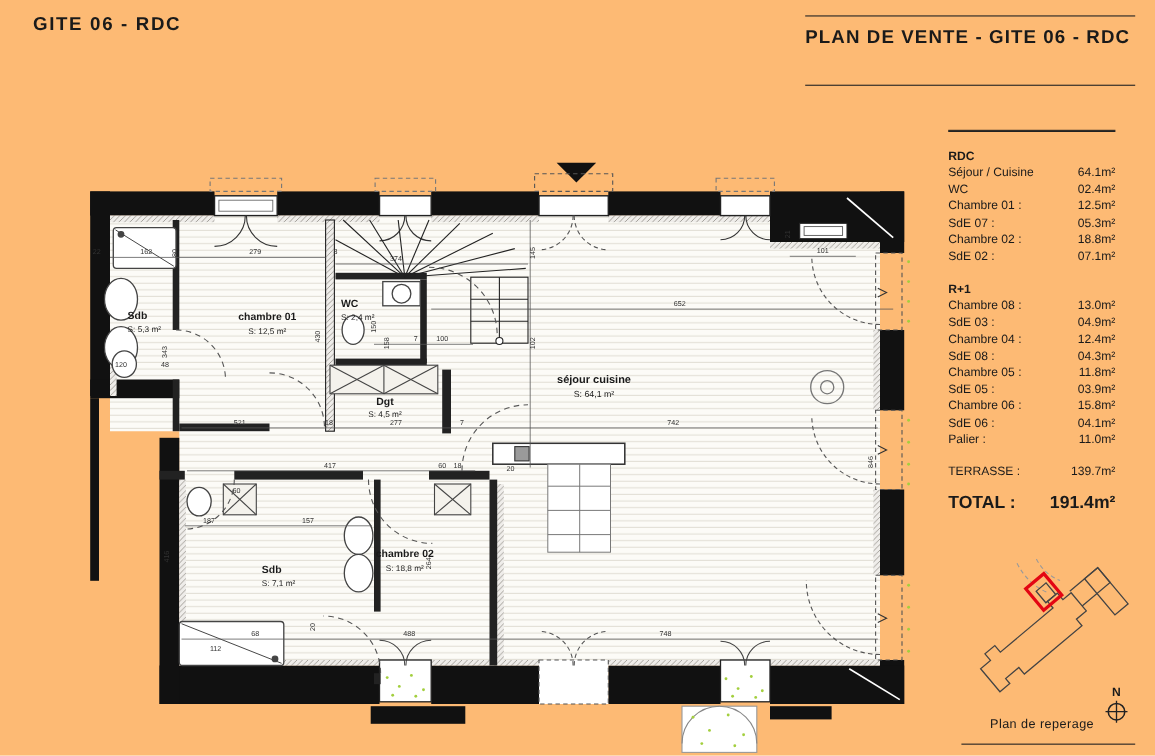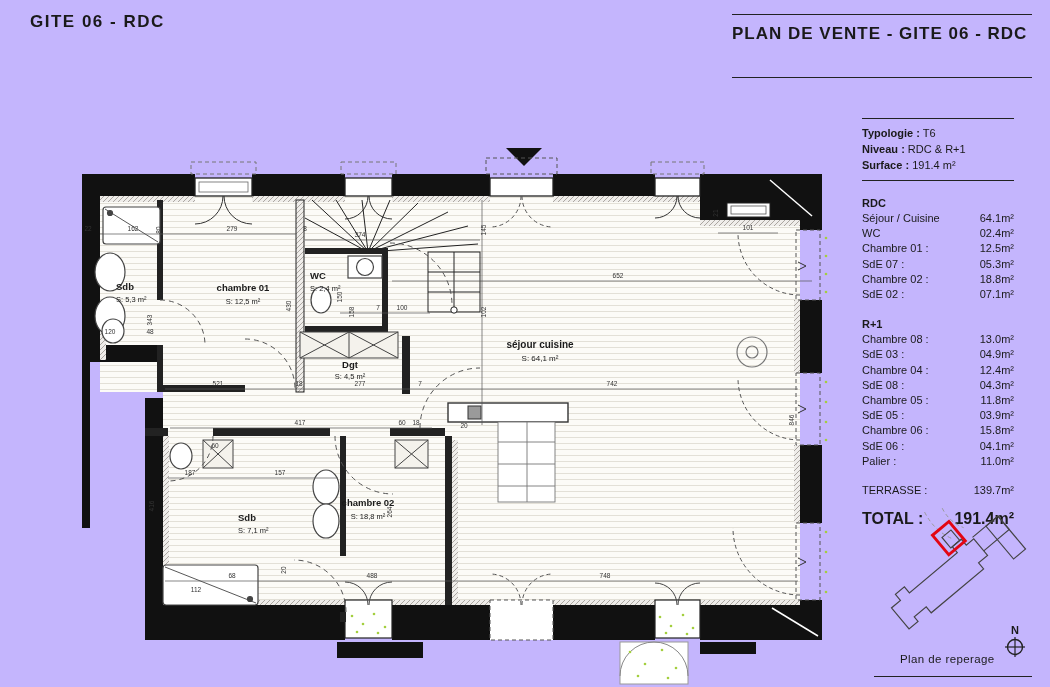--- a/index.html
+++ b/index.html
@@ -1,16 +1,16 @@
 <!DOCTYPE html>
 <html><head>
 <meta charset="utf-8">
 <style>
   html,body{margin:0;padding:0;background:#fff;}
-  .canvas{position:relative;width:1050px;height:687px;background:#c4b5fd;overflow:hidden;
+  .canvas{position:relative;width:1050px;height:687px;background:#fdba74;overflow:hidden;
           font-family:"Liberation Sans",sans-serif;color:#1a1a1a;}
   
   .page-title{position:absolute;left:30px;top:12px;font-size:17px;font-weight:bold;letter-spacing:1.5px;}
   
   .tb-line{position:absolute;height:0;border-top:1.5px solid #222;}
   .tb-title{position:absolute;left:732px;top:24px;width:300px;
             font-size:17px;font-weight:bold;letter-spacing:1px;}
   .tb-sub{position:absolute;left:732px;top:53px;width:300px;text-align:center;
           font-size:10.5px;font-weight:bold;letter-spacing:.8px;}
   
@@ -39,25 +39,20 @@
 <div class="canvas">
 
 <div class="page-title">GITE 06 - RDC</div>
 
 <div class="tb-line" style="left:732px;top:14px;width:300px;"></div>
 <div class="tb-title">PLAN DE VENTE - GITE 06 - RDC</div>
 <div class="tb-line" style="left:732px;top:77px;width:300px;"></div>
 
 <div class="panel">
   <div class="rule"></div>
-  <div class="info-rows">
-    <div class="info-row"><b>Typologie :</b> <span>T6</span></div>
-    <div class="info-row"><b>Niveau :</b> <span>RDC &amp; R+1</span></div>
-    <div class="info-row"><b>Surface :</b> <span>191.4 m²</span></div>
-  </div>
   <div class="rule"></div>
 
   <div class="sec-title">RDC</div>
   <div class="row">
         <span>Séjour / Cuisine</span>
         <span>64.1m²</span>
       </div>
   <div class="row">
         <span>WC</span>
         <span>02.4m²</span>

